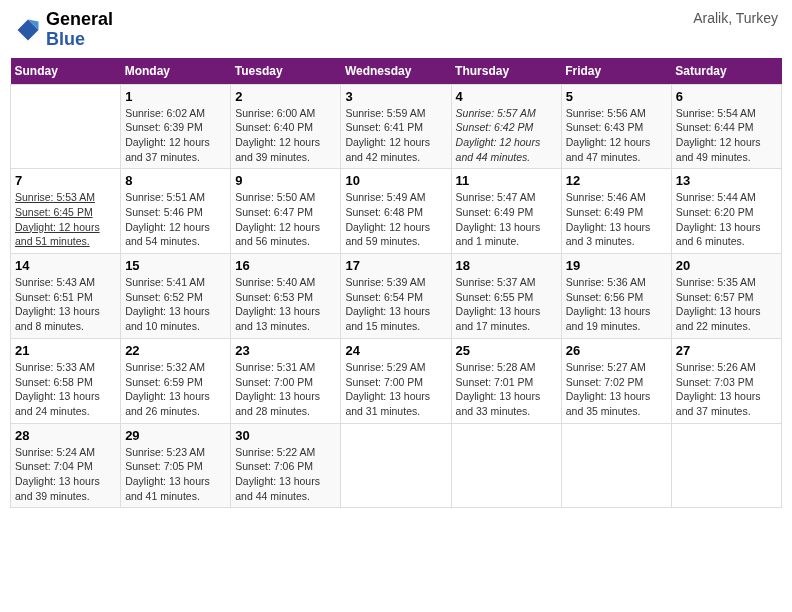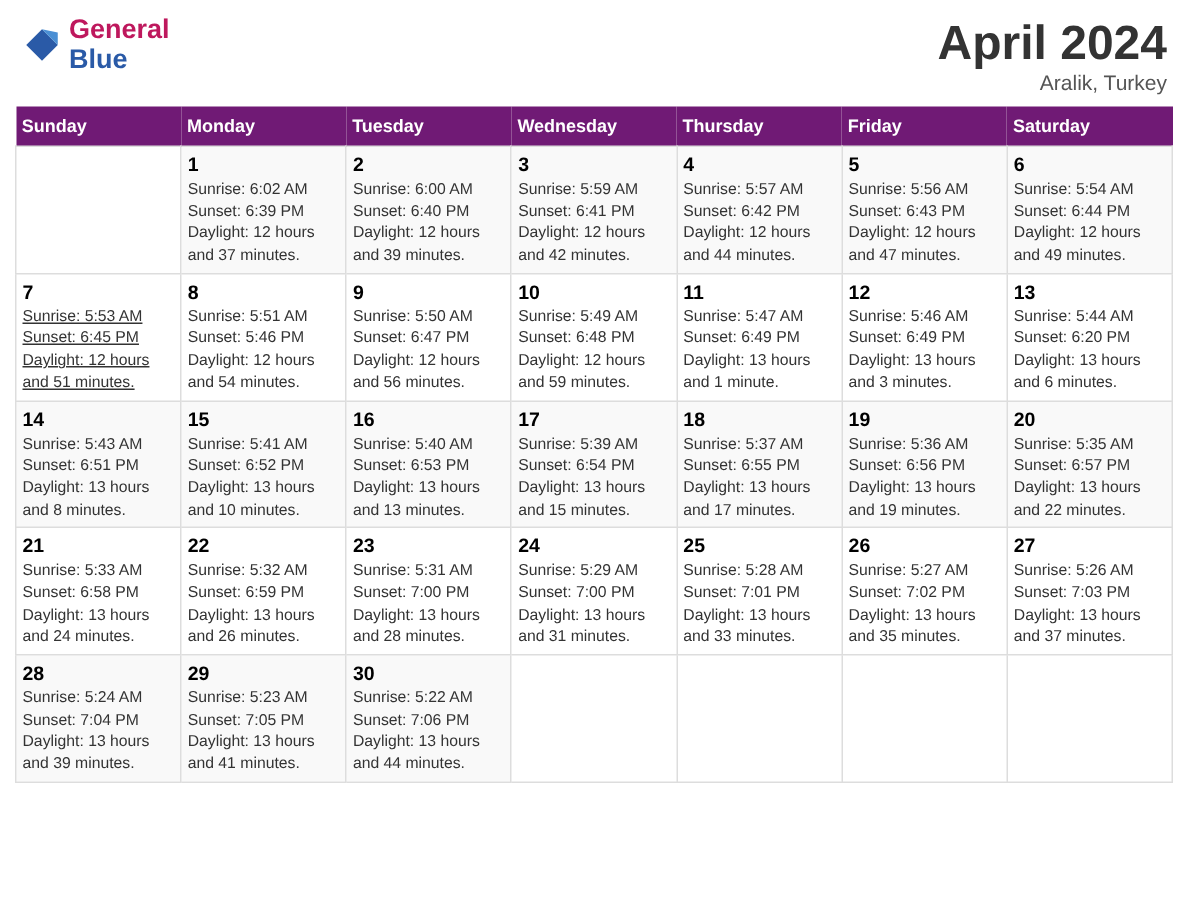--- a/index.html
+++ b/index.html
@@ -22,21 +22,21 @@
       align-items: center;
       gap: 4px;
     }
     .logo-text {
       font-size: 18px;
       font-weight: bold;
       color: #333;
       line-height: 1.1;
     }
     .logo-text span {
-      color: #be185d;
+      color: #000000;
     }
     .logo-icon {
       width: 28px;
       height: 28px;
     }
     .title-block {
       text-align: right;
     }
     .main-title {
       font-size: 32px;
@@ -95,21 +95,20 @@
     <svg class="logo-icon" viewBox="0 0 40 40">
       <polygon points="20,5 35,20 20,35 5,20" fill="#2a5aa7"></polygon>
       <polygon points="20,5 35,8 35,20" fill="#4a8fd4"></polygon>
     </svg>
     <div class="logo-text">
       <div><span>General</span></div>
       <div><span style="color:#2a5aa7;">Blue</span></div>
     </div>
   </div>
   <div class="title-block">
-    <div class="main-title">April 2024</div>
     <div class="subtitle">Aralik, Turkey</div>
   </div>
 </div>
 
 <table>
   <thead>
     <tr id="header-row">
         <th>Sunday</th>
         <th>Monday</th>
         <th>Tuesday</th>
@@ -138,21 +137,21 @@
         </td>
         <td>
           <span class="day-num">3</span>
           <div class="day-info" style="white-space: pre-line;">Sunrise: 5:59 AM
 Sunset: 6:41 PM
 Daylight: 12 hours
 and 42 minutes.</div>
         </td>
         <td>
           <span class="day-num">4</span>
-          <div class="day-info" style="white-space: pre-line;">Sunrise: 5:57 AM
+          <div class="day-info" style="white-space: pre-line; font-style: italic;">Sunrise: 5:57 AM
 Sunset: 6:42 PM
 Daylight: 12 hours
 and 44 minutes.</div>
         </td>
         <td>
           <span class="day-num">5</span>
           <div class="day-info" style="white-space: pre-line;">Sunrise: 5:56 AM
 Sunset: 6:43 PM
 Daylight: 12 hours
 and 47 minutes.</div>

